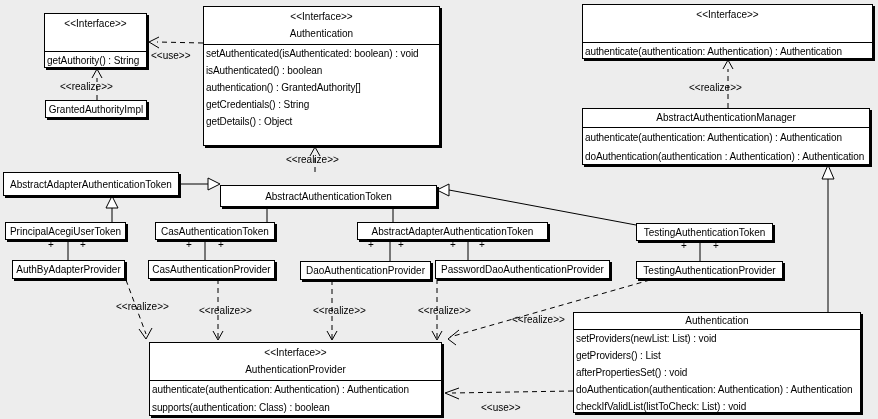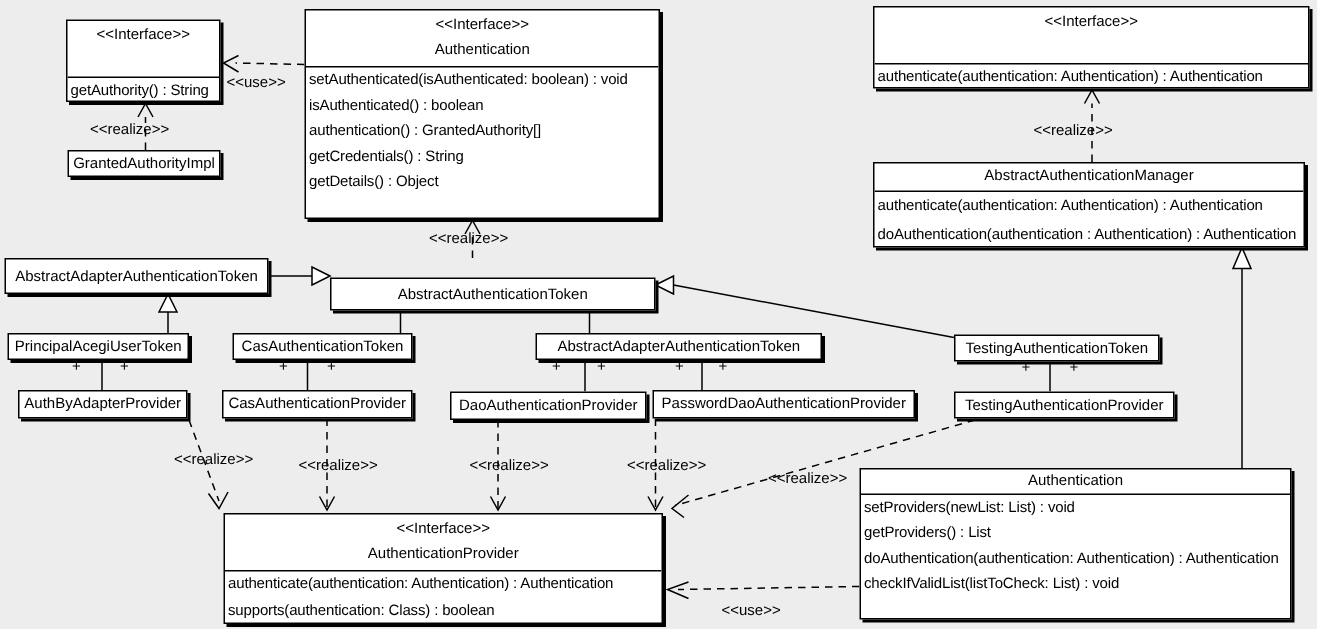--- a/index.html
+++ b/index.html
@@ -161,20 +161,21 @@
       <div class="line">AuthenticationProvider</div>
     </div>
     <div class="m">authenticate(authentication: Authentication) : Authentication</div>
     <div class="m">supports(authentication: Class) : boolean</div>
   </div>
 
   <div class="cls" style="left:573px;top:312px;width:288px;height:101px">
     <div class="t2">Authentication</div>
     <div class="m">setProviders(newList: List) : void</div>
     <div class="m">getProviders() : List</div>
+    <div class="m">afterPropertiesSet() : void</div>
     <div class="m">doAuthentication(authentication: Authentication) : Authentication</div>
     <div class="m">checkIfValidList(listToCheck: List) : void</div>
   </div>
 
   <div class="elabel" style="left:151px;top:50px;width:50px">&lt;&lt;use&gt;&gt;</div>
   <div class="elabel" style="left:60px;top:81px;width:58px">&lt;&lt;realize&gt;&gt;</div>
   <div class="elabel" style="left:689px;top:82px;width:58px">&lt;&lt;realize&gt;&gt;</div>
   <div class="elabel" style="left:286px;top:154px;width:58px">&lt;&lt;realize&gt;&gt;</div>
   <div class="elabel" style="left:116px;top:301px;width:58px">&lt;&lt;realize&gt;&gt;</div>
   <div class="elabel" style="left:199px;top:305px;width:58px">&lt;&lt;realize&gt;&gt;</div>

